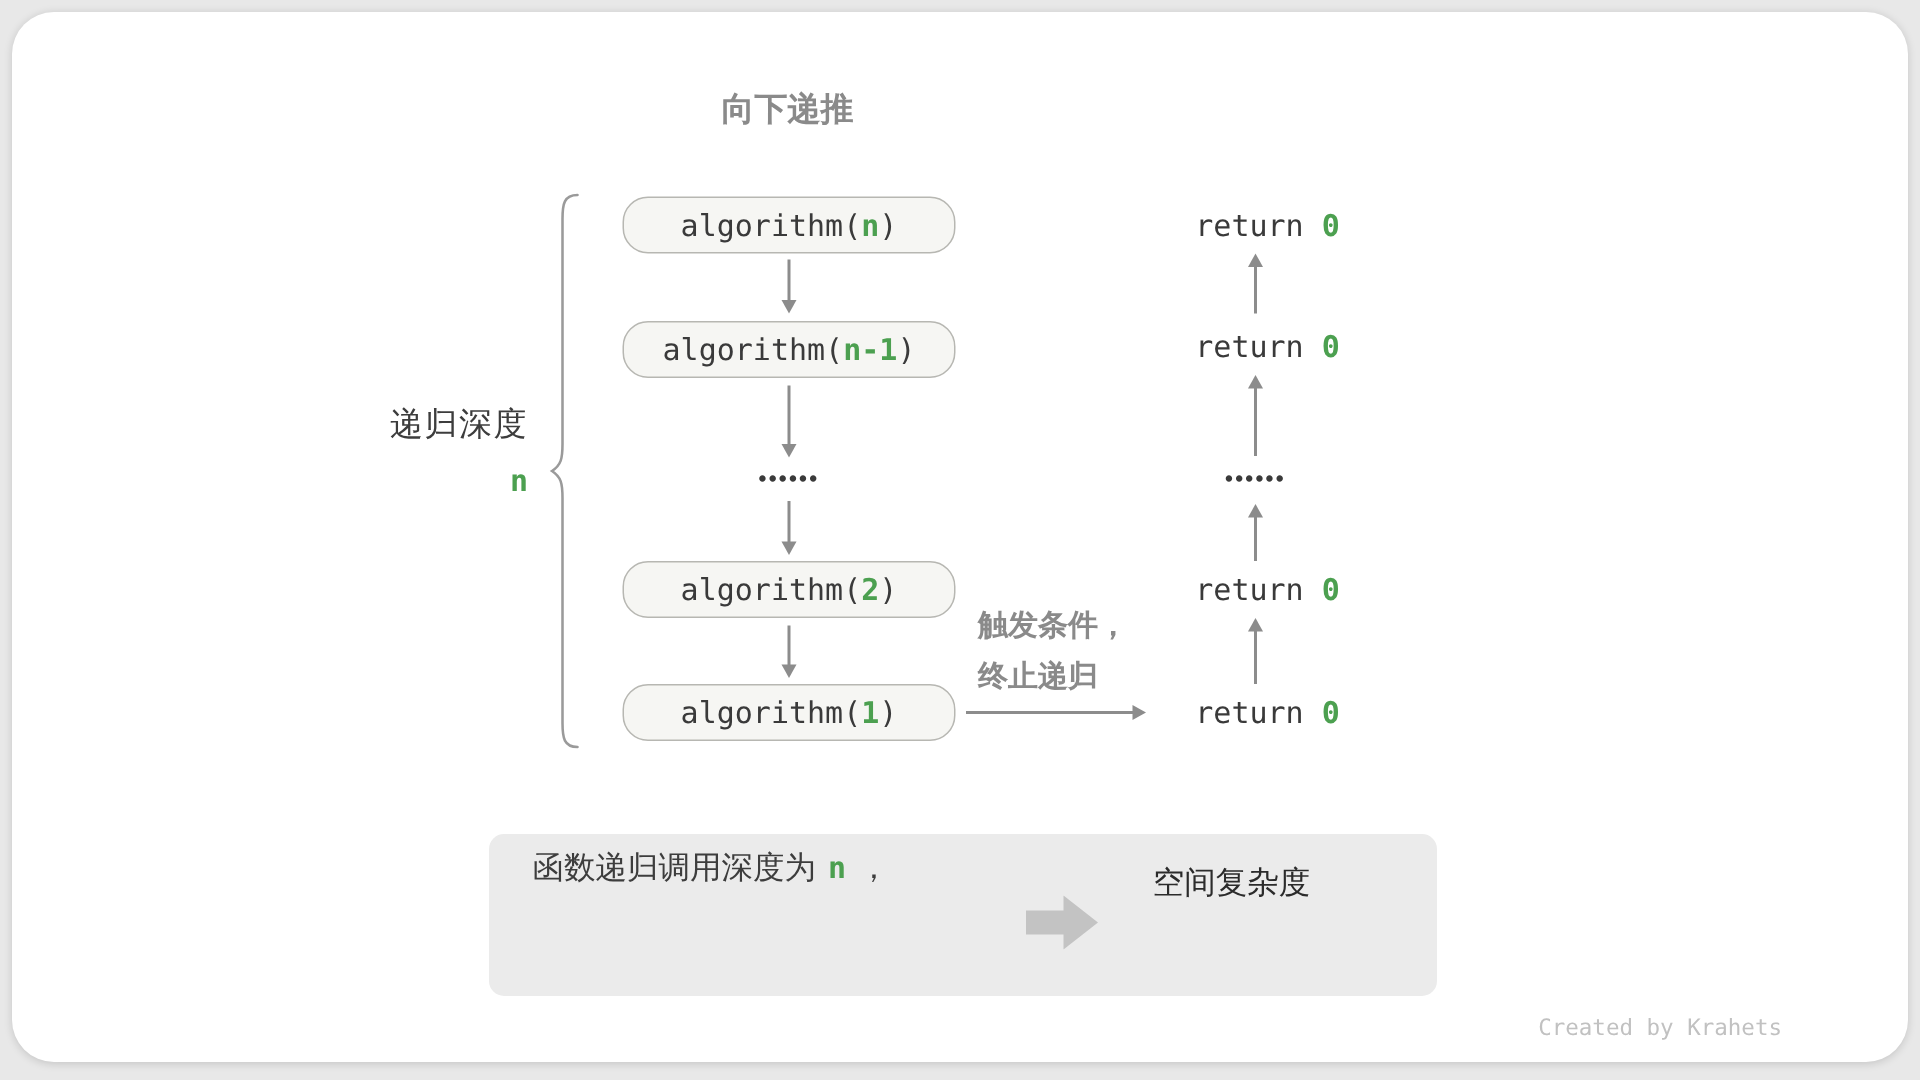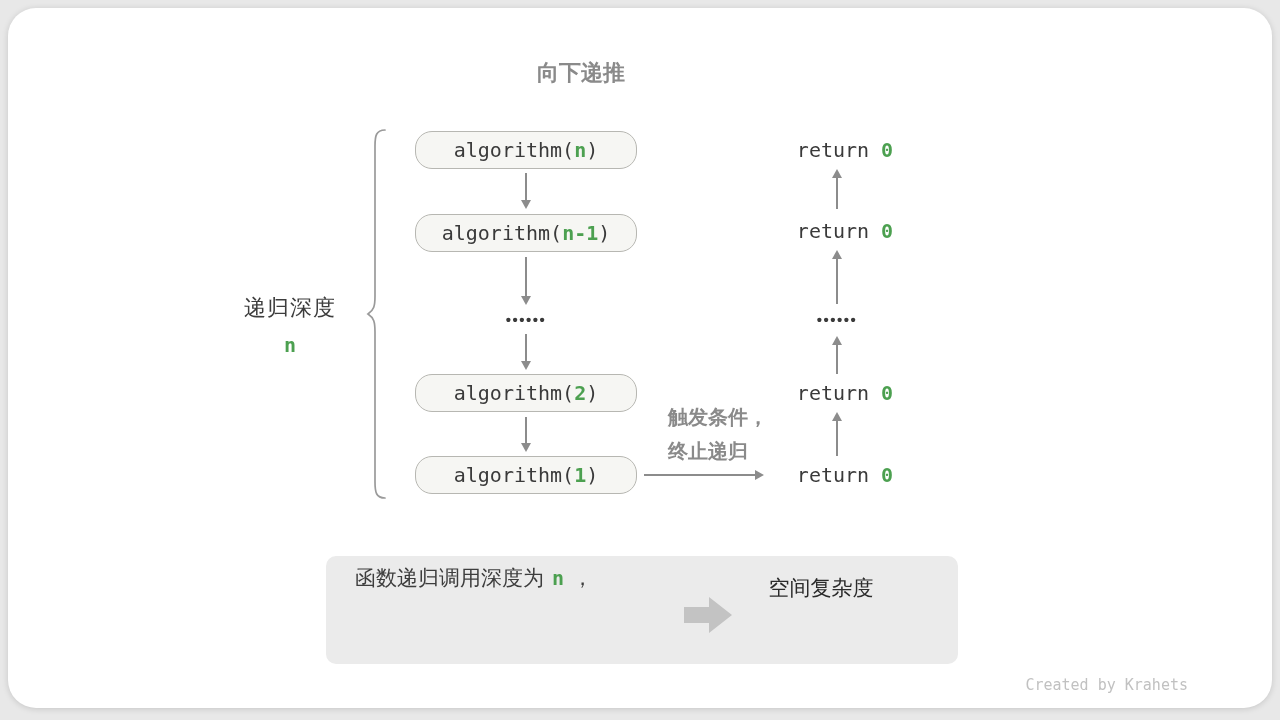--- a/index.html
+++ b/index.html
@@ -6,21 +6,21 @@
   html,body { width:1280px; height:720px; }
   body { font-family:"Liberation Sans", sans-serif; background:#e8e8e8; }
   :root {
     --green:#4ca050; --blue:#0c87d8; --arrow:#8c8c8c;
     --gray-text:#8a8a8a; --dark-text:#3a3a3a;
   }
   .frame { position:relative; width:1280px; height:720px; overflow:hidden; }
   .card { position:absolute; left:8px; top:8px; width:1264px; height:700px;
           background:#ffffff; border-radius:28px; box-shadow:0 1px 6px rgba(0,0,0,0.15); }
 
-  .hdr { position:absolute; top:58px; width:200px; text-align:right;
+  .hdr { position:absolute; top:58px; width:200px; text-align:center;
          font-size:22px; font-weight:bold; color:var(--gray-text); }
   #hdr-down { left:425px; }
   #hdr-up   { left:737px; }
 
   .box { position:absolute; left:415px; width:222px; height:38px;
          background:#f6f6f3; border:1.5px solid #b7b7b2; border-radius:17px;
          display:flex; align-items:center; justify-content:center;
          font-family:"DejaVu Sans Mono", monospace; font-size:20px; color:var(--dark-text); }
   .box .arg { color:var(--green); font-weight:bold; }
 
@@ -43,26 +43,26 @@
      border-bottom:9px solid var(--arrow); }
 
   .harrow { position:absolute; height:12px; }
   .harrow .shaft { position:absolute; top:4.5px; height:2.5px; left:0; right:7px; background:var(--arrow); }
   .harrow::after { content:""; position:absolute; right:0; top:0.5px;
      border-top:5.5px solid transparent; border-bottom:5.5px solid transparent;
      border-left:9px solid var(--arrow); }
 
   .brace { position:absolute; left:366px; top:128px; }
 
-  .depth { position:absolute; left:228px; top:293px; width:124px; text-align:center; }
+  .depth { position:absolute; left:228px; top:268px; width:124px; text-align:right; }
   .depth .lbl { font-size:22px; color:#3d3d3d; letter-spacing:1px; }
   .depth .val { margin-top:10px; font-family:"DejaVu Sans Mono", monospace;
                 font-size:20px; font-weight:bold; color:var(--green); }
 
-  .trigger { position:absolute; left:668px; top:400px; width:140px;
+  .trigger { position:absolute; left:652px; top:400px; width:140px;
              font-size:20px; font-weight:bold; color:var(--gray-text); line-height:34px; }
 
   .summary { position:absolute; left:326px; top:556px; width:632px; height:108px;
              background:#ebebeb; border-radius:10px; }
   .sum-left { position:absolute; left:355px; top:560px; width:320px;
               font-size:21px; color:#3d3d3d; line-height:36px; white-space:nowrap; }
   .sum-left .mono { font-family:"DejaVu Sans Mono", monospace; font-size:20px; }
   .sum-left .var { color:var(--green); font-weight:bold; font-family:"DejaVu Sans Mono", monospace;
                    font-size:20px; margin:0 8px; }
   .sum-left .varp { color:var(--green); font-weight:bold; }

